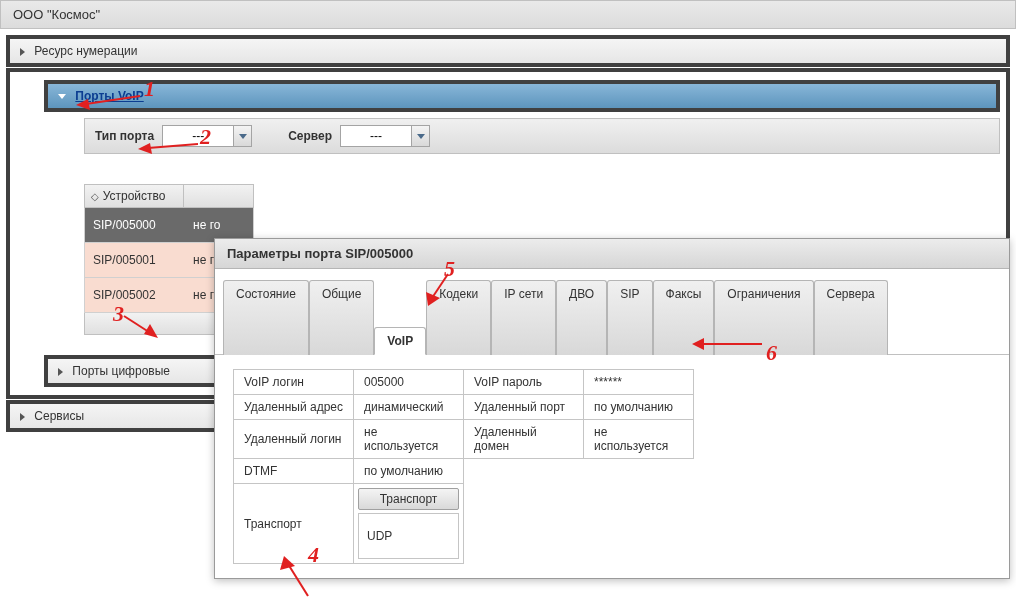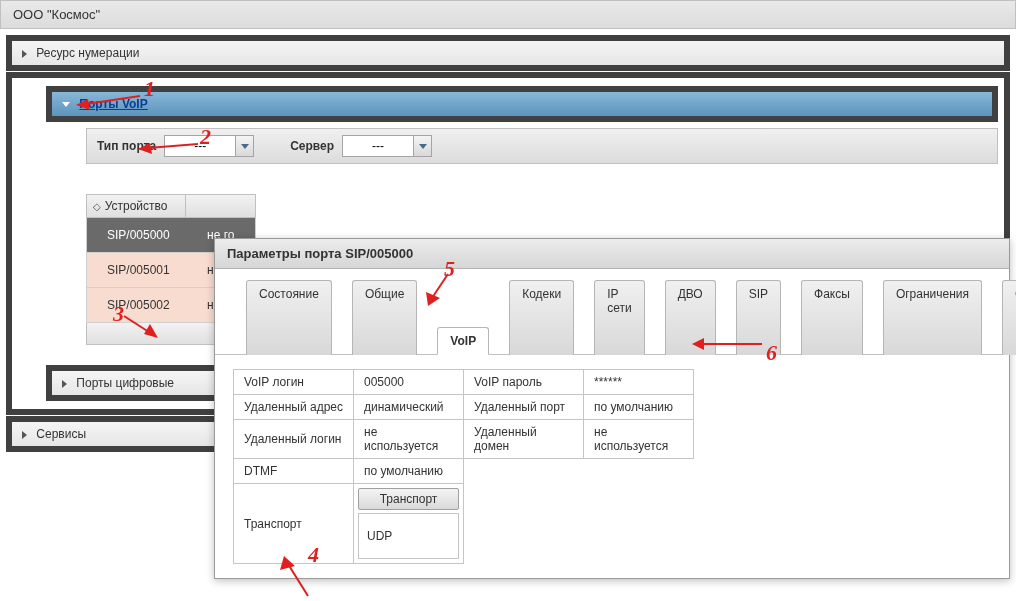--- a/index.html
+++ b/index.html
@@ -16,21 +16,21 @@
     overflow: hidden;
   }
   .panel-header {
     background: linear-gradient(#e9e9e9, #dcdcdc);
     border: 1px solid #c0c0c0;
     padding: 6px 12px;
     font-size: 13px;
     color: #333;
   }
   .accordion-item {
-    border: 6px solid #404040;
+    border: 4px solid #404040;
     margin: 1px 6px;
   }
   .acc-head {
     background: linear-gradient(#f5f5f5, #e6e6e6);
     padding: 5px 10px;
     cursor: pointer;
   }
   .acc-head.blue {
     background: linear-gradient(#8ab6d6, #6a9cc0);
     color: #fff;
@@ -124,21 +124,21 @@
     padding: 3px;
   }
   .grid-filter input {
     width: 92px;
     border: 1px solid #aaa;
     height: 18px;
   }
   .grid-row {
     border: 1px solid #d0d0d0;
     border-top: none;
-    padding: 10px 20px;
+    padding: 10px 8px;
     background: #f9dcd0;
     display: flex;
   }
   .grid-row.sel {
     background: #6a6a6a;
     color: #fff;
   }
   .grid-row .c1 { width: 100px; }
   .grid-foot {
     background: linear-gradient(#f2f2f2, #e0e0e0);
@@ -159,22 +159,22 @@
   .dlg-title {
     background: linear-gradient(#ececec, #d6d6d6);
     border-bottom: 1px solid #b5b5b5;
     padding: 7px 12px;
     font-weight: bold;
     font-size: 13px;
     color: #333;
   }
   .tabs {
     display: flex;
-    gap: 20px;
-    padding: 10px 14px 0 31px;
+    gap: 0;
+    padding: 10px 14px 0 8px;
     border-bottom: 1px solid #c0c0c0;
   }
   .tab {
     background: linear-gradient(#f0f0f0, #d8d8d8);
     border: 1px solid #b5b5b5;
     border-bottom: none;
     padding: 6px 12px;
     border-radius: 3px 3px 0 0;
     cursor: pointer;
     font-size: 12px;

